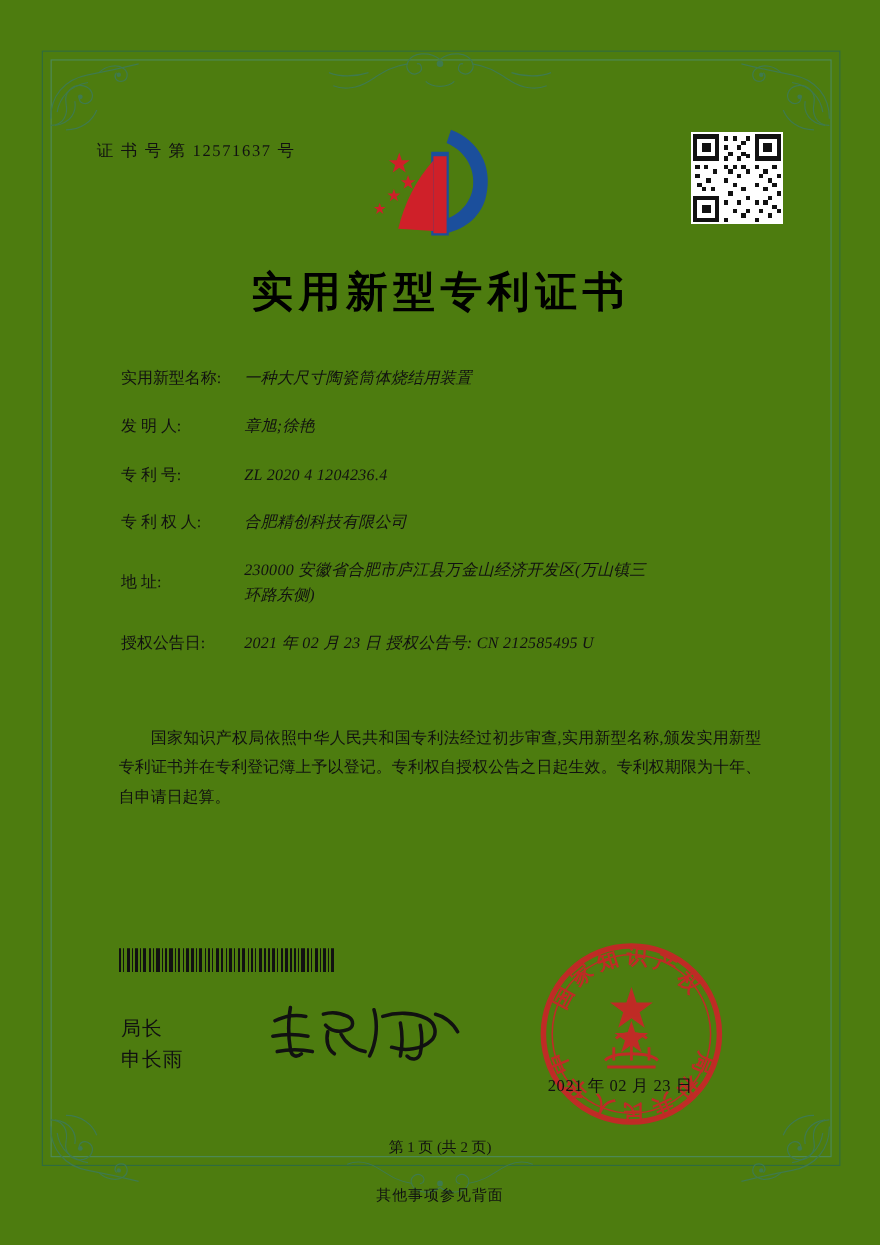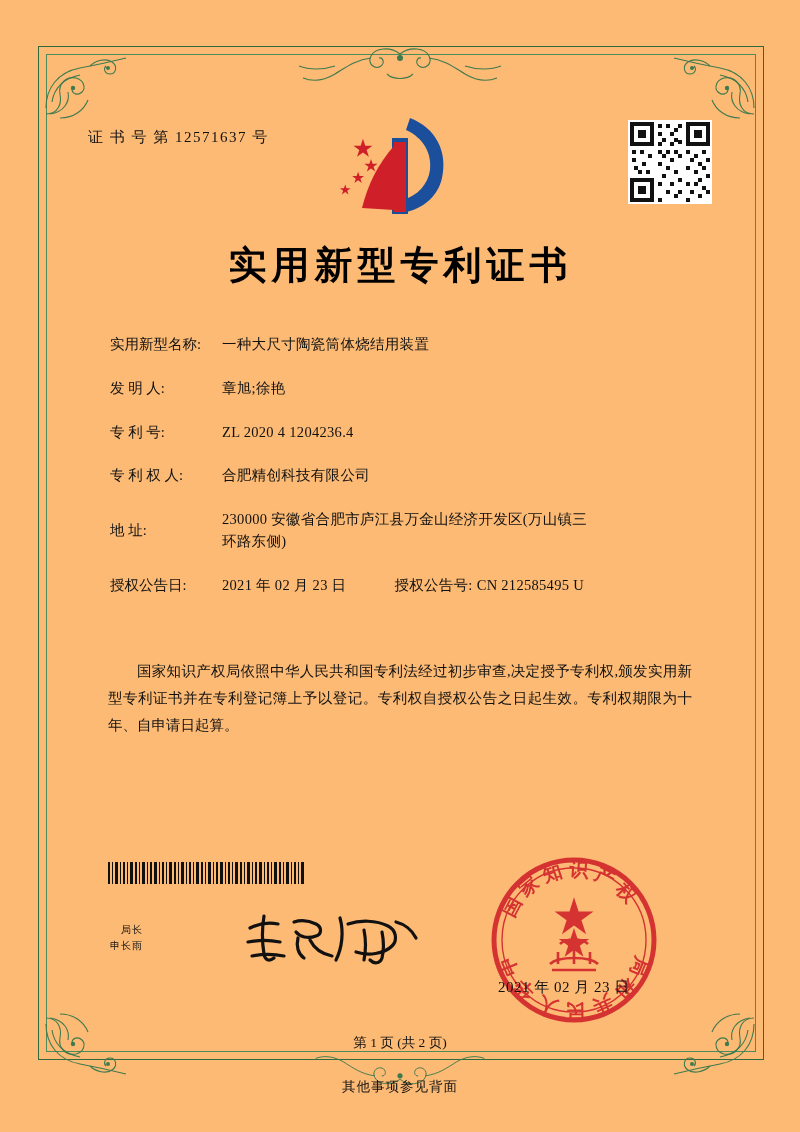--- a/index.html
+++ b/index.html
@@ -12,21 +12,21 @@
     height: 1132px;
     font-family: "Liberation Serif", serif;
     color: #1a1a1a;
     position: relative;
     overflow: hidden;
   }
 
   .page {
     position: absolute;
     inset: 0;
-    background: #fdba74;
+    background: #4d7c0f;
   }
 
   
   .border-outer {
     position: absolute;
     left: 38px;
     top: 46px;
     width: 724px;
     height: 1012px;
     border: 1.5px solid #2f6b3f;
@@ -135,29 +135,29 @@
   .field .lbl {
     flex: 0 0 112px;
     letter-spacing: 0px;
     white-space: nowrap;
     color: #111;
   }
   .field .val {
     flex: 1 1 auto;
     color: #111;
     letter-spacing: 0.3px;
+    font-style: italic;
   }
   .field .val .second-line { display: block; }
 
   .field.inline-two {
     margin-bottom: 22px;
   }
   .field .val2-label {
     display: inline-block;
-    margin-left: 44px;
   }
 
   
   .paras {
     position: absolute;
     left: 108px;
     top: 658px;
     width: 584px;
     font-size: 14.5px;
     line-height: 1.85;
@@ -177,25 +177,24 @@
     width: 198px;
     height: 22px;
   }
   .barcode svg { width: 100%; height: 100%; display: block; }
 
   
   .sig-labels {
     position: absolute;
     left: 110px;
     top: 922px;
-    font-size: 10px;
+    font-size: 18px;
     line-height: 1.55;
     color: #111;
     letter-spacing: 1px;
-    text-align: right;
   }
   .signature {
     position: absolute;
     left: 236px;
     top: 908px;
     width: 190px;
     height: 62px;
     color: #111;
   }
   .signature svg { width: 100%; height: 100%; display: block; }
@@ -444,21 +443,21 @@
       <div class="val">
         <span>2021 年 02 月 23 日</span>
         <span class="val2-label">授权公告号:</span>
         <span>CN 212585495 U</span>
       </div>
     </div>
 
   </div>
 
   <div class="paras">
-    <p>国家知识产权局依照中华人民共和国专利法经过初步审查,决定授予专利权,颁发实用新型专利证书并在专利登记簿上予以登记。专利权自授权公告之日起生效。专利权期限为十年、自申请日起算。</p>
+    <p>国家知识产权局依照中华人民共和国专利法经过初步审查,实用新型名称,颁发实用新型专利证书并在专利登记簿上予以登记。专利权自授权公告之日起生效。专利权期限为十年、自申请日起算。</p>
   </div>
 
   <div class="barcode">
     <svg viewBox="0 0 198 22" shape-rendering="crispEdges">
       <g fill="#111">
         <rect x="0" y="0" width="2" height="22"></rect>
           <rect x="4" y="0" width="1" height="22"></rect>
         <rect x="7" y="0" width="3" height="22"></rect>
           <rect x="12" y="0" width="1" height="22"></rect>
         <rect x="15" y="0" width="2" height="22"></rect>

